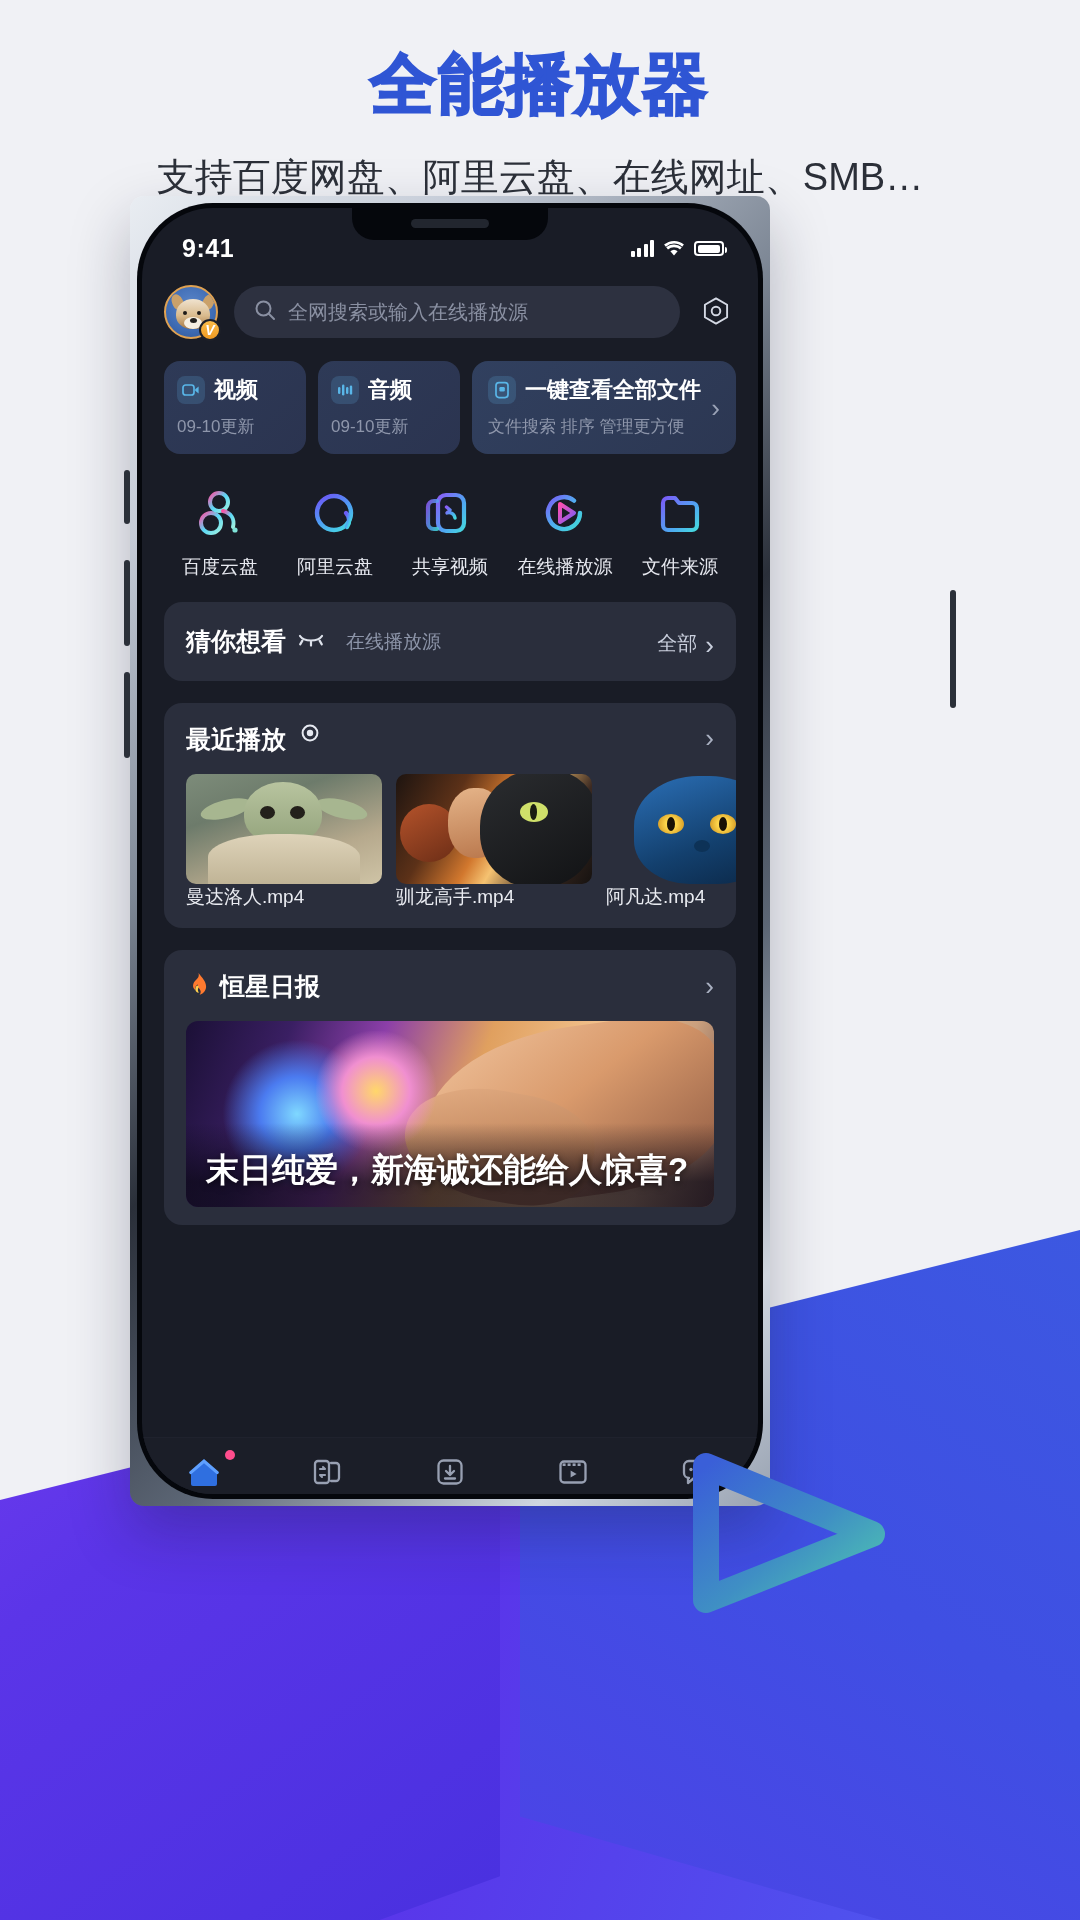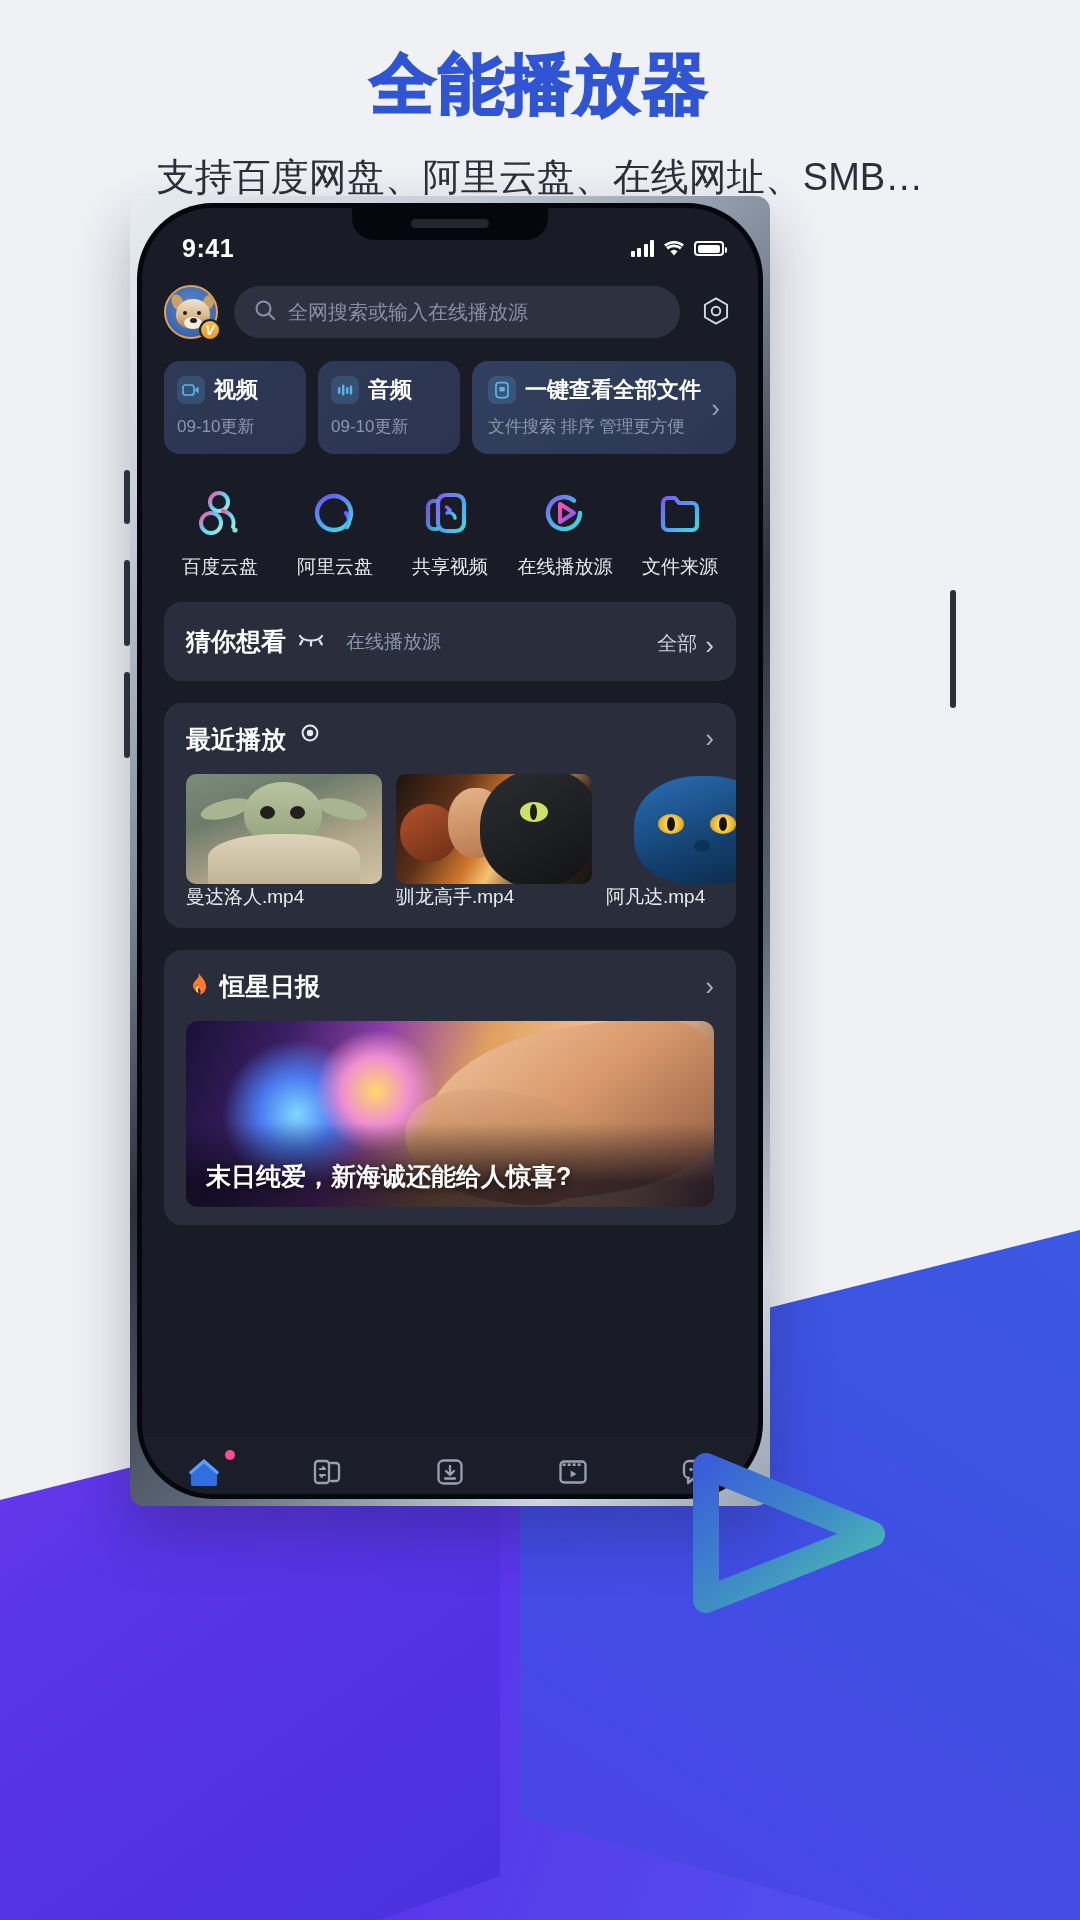--- a/index.html
+++ b/index.html
@@ -251,21 +251,21 @@
   .db-glow2 { position:absolute; left:130px; top:10px; width:120px; height:120px;
     background: radial-gradient(circle,#ffd76a 0%, #f08fd0 40%, rgba(60,30,90,0) 72%); }
   .db-hand { position:absolute; right:-10px; top:6px; width:300px; height:170px;
     background: linear-gradient(150deg,#f0c39c 0%, #d99a6c 45%, #8a5640 100%);
     border-radius: 54% 30% 42% 50%; transform: rotate(-8deg);}
   .db-hand2 { position:absolute; right:120px; top:70px; width:190px; height:110px;
     background: linear-gradient(160deg,#e7b288 0%, #b87b52 70%);
     border-radius: 48% 40% 40% 50%; transform: rotate(10deg);}
   .db-dark { position:absolute; left:0; bottom:0; width:100%; height:84px;
     background: linear-gradient(180deg, rgba(10,8,20,0) 0%, rgba(10,8,20,.72) 70%);}
-  .db-cap { position:absolute; left: 20px; bottom: 14px; color:#fff; font-size: 25px; font-weight: 700; text-shadow: 0 2px 6px rgba(0,0,0,.6);}
+  .db-cap { position:absolute; left: 20px; bottom: 14px; color:#fff; font-size: 33px; font-weight: 700; text-shadow: 0 2px 6px rgba(0,0,0,.6);}
 
   
   .tabbar {
     position: absolute; left: 0; bottom: 0; width: 100%;
     height: 112px;
     background: #1b1e28;
     display:flex; align-items: flex-start; padding-top: 14px;
     border-top: 1px solid #23263180;
   }
   .tab { flex:1; text-align:center; position: relative; }

